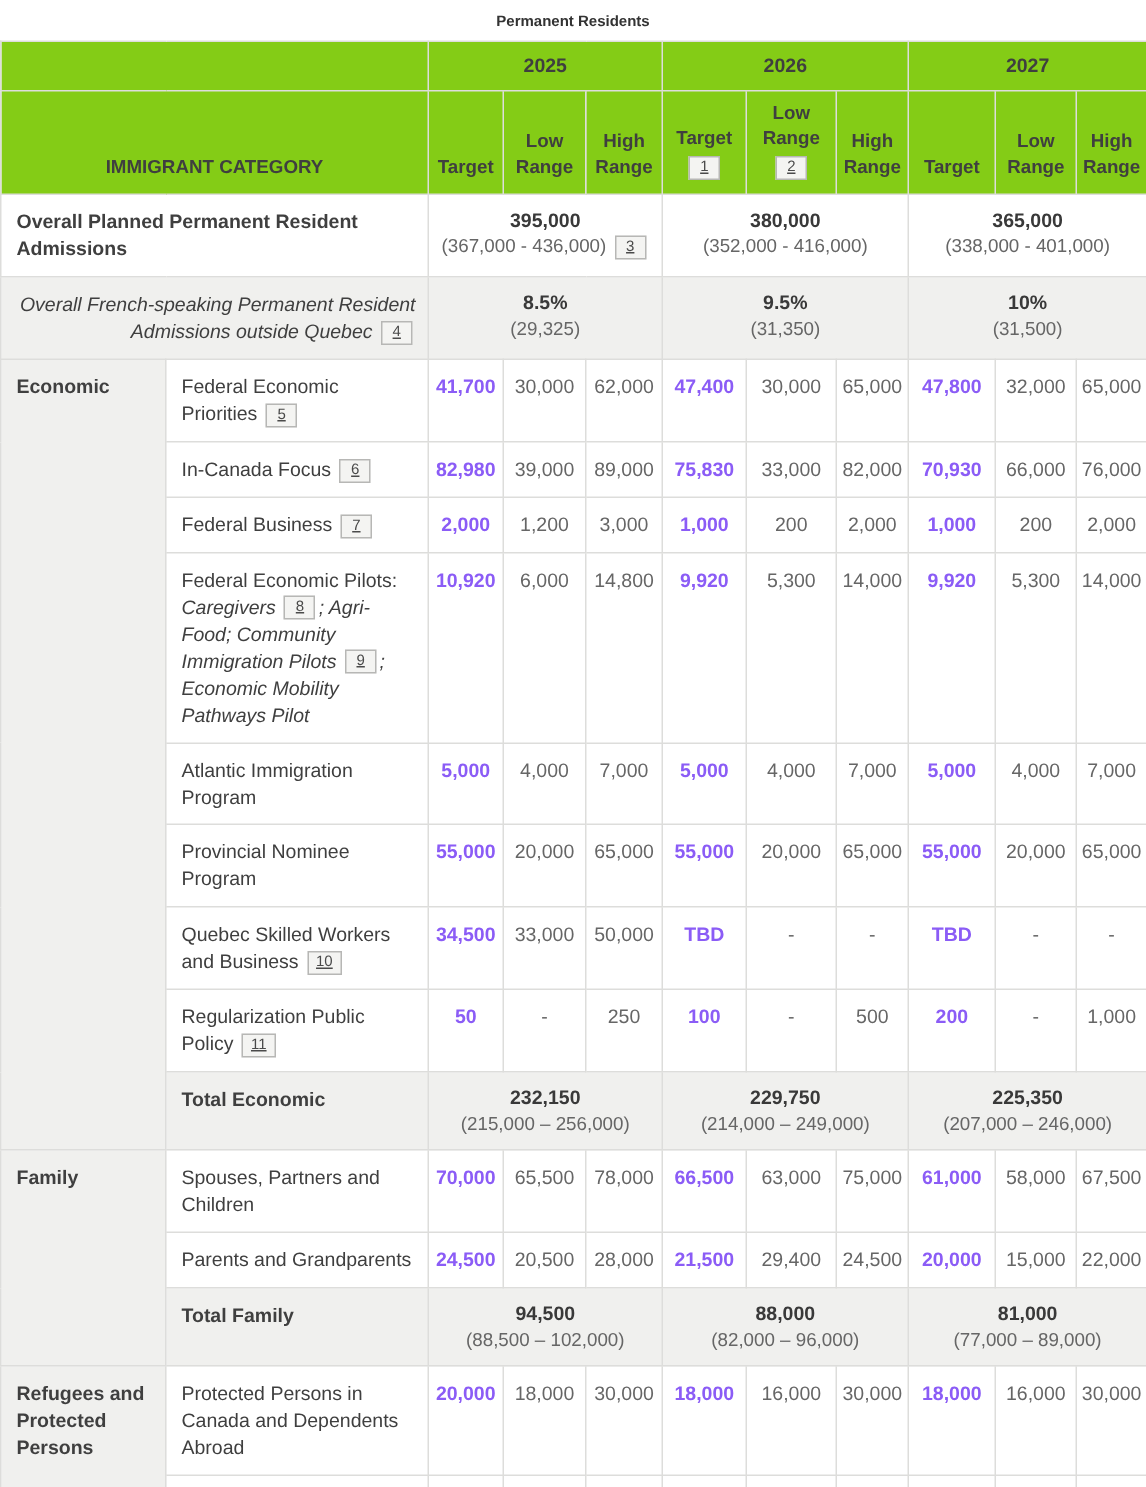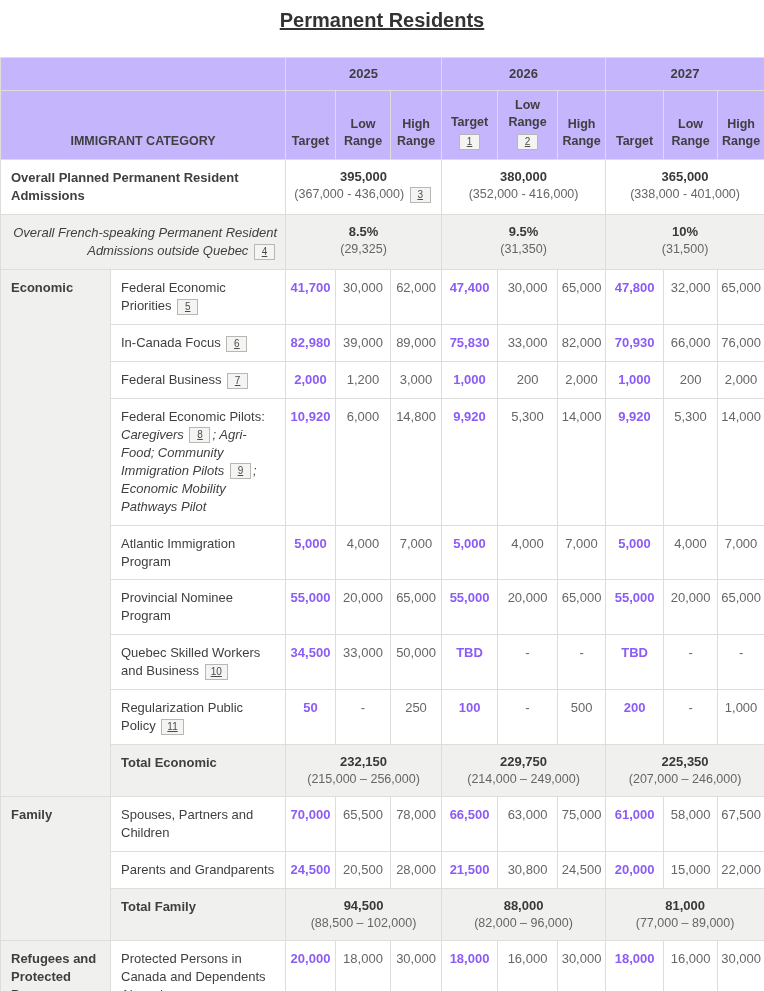--- a/index.html
+++ b/index.html
@@ -2,29 +2,29 @@
 <html><head>
 <meta charset="utf-8">
 <style>
   html,body{margin:0;padding:0;background:#ffffff;}
   body{
     width:764px;
     font-family:"Liberation Sans","DejaVu Sans",sans-serif;
     color:#3f3f3f;
   }
   .title{
-    font-size:20px;font-weight:bold;color:#333;
-    text-align:center;padding:9px 0 25px 0;text-decoration:underline;
+    font-size:10px;font-weight:bold;color:#333;
+    text-align:center;padding:9px 0 7px 0;
   }
   table{
     width:764px;border-collapse:collapse;table-layout:fixed;
     font-size:13px;line-height:1.38;
   }
   th,td{border:1px solid #dddddb;vertical-align:top;}
-  thead th{background:#c4b5fd;font-weight:bold;color:#3f3f3f;}
+  thead th{background:#84cc16;font-weight:bold;color:#3f3f3f;}
   tr.yr th{padding:7px 2px;text-align:center;font-size:13px;}
   tr.colh th{vertical-align:bottom;text-align:center;padding:6px 1px 9px 1px;height:52px;font-size:12.5px;}
   th.imm{text-align:left;padding-left:10px;}
   td.cat{background:#f0f0ee;font-weight:bold;padding:9px 8px 9px 10px;}
   td.lbl{padding:9px 8px 9px 10px;background:#fff;}
   td.lbl.b{font-weight:bold;margin-left:16px;}
   td.num{text-align:center;color:#666;padding:9px 1px;}
   td.num.t{font-weight:bold;color:#8b5cf6;}
   td.agg{text-align:center;padding:8px 2px;}
   tr.gray td{background:#f0f0ee;}
@@ -238,21 +238,21 @@
       <td class="num t">61,000</td>
         <td class="num">58,000</td>
         <td class="num">67,500</td>
     </tr>
     <tr>
       <td class="lbl">Parents and Grandparents</td>
       <td class="num t">24,500</td>
         <td class="num">20,500</td>
         <td class="num">28,000</td>
       <td class="num t">21,500</td>
-        <td class="num">30,800</td>
+        <td class="num">29,400</td>
         <td class="num">24,500</td>
       <td class="num t">20,000</td>
         <td class="num">15,000</td>
         <td class="num">22,000</td>
     </tr>
     <tr class="gray">
       <td class="lbl">Total Family</td>
       <td colspan="3" class="agg">
           <div class="tv">94,500</div>
           <div class="rv">(88,500 – 102,000)</div>

